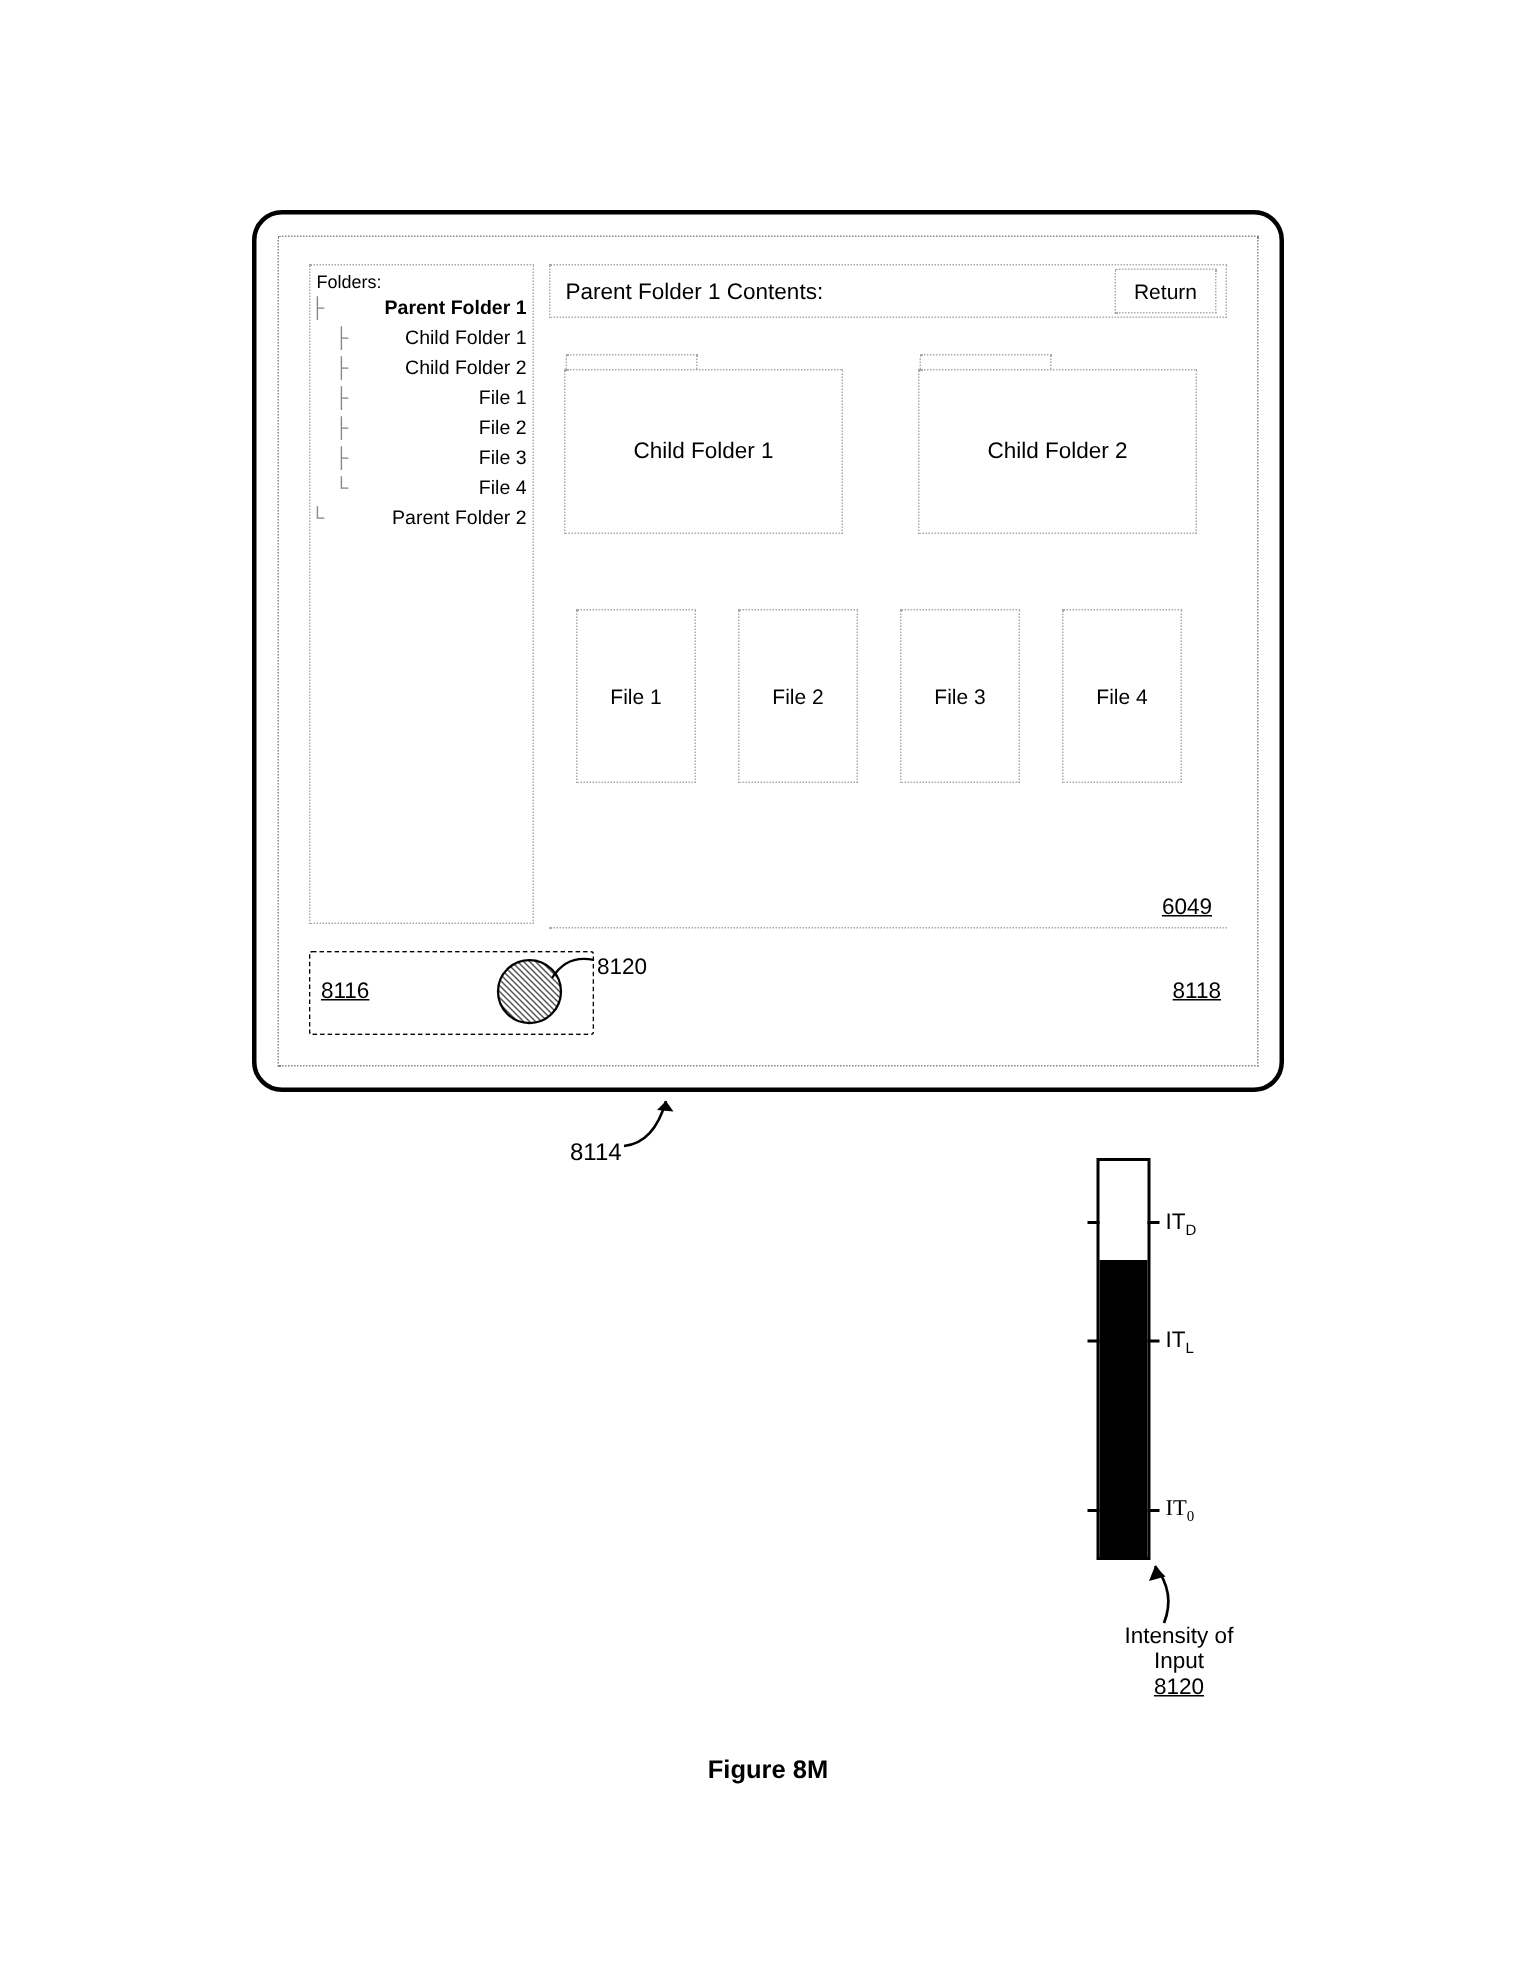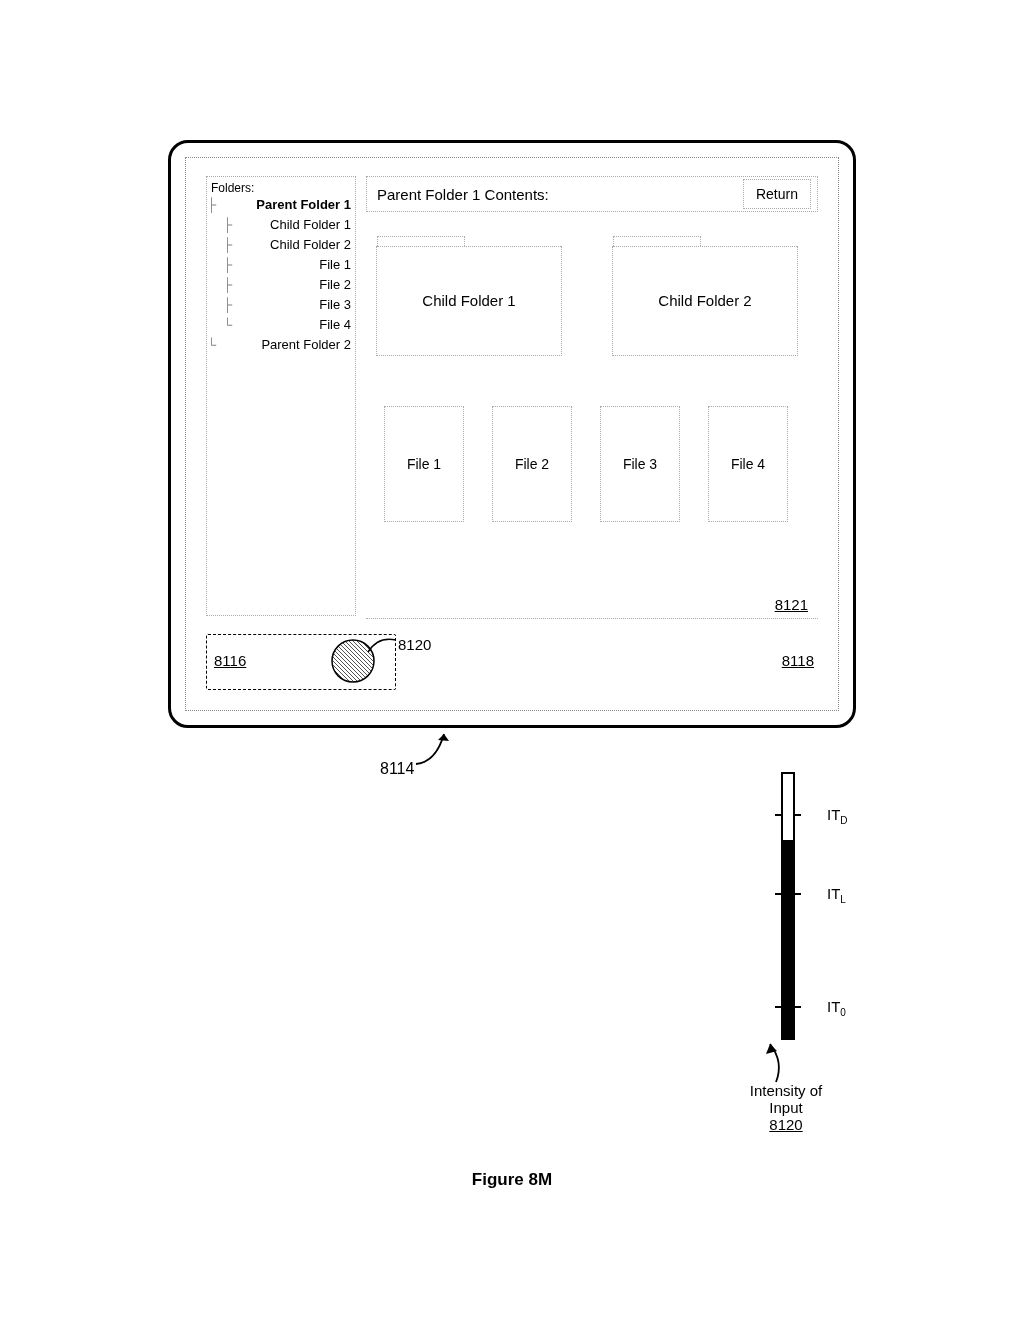--- a/index.html
+++ b/index.html
@@ -158,22 +158,22 @@
     top: 4px;
     left: 124px;
     width: 46px;
     height: 46px;
   }
 
   
   .gauge {
     position: absolute;
     top: 772px;
-    left: 781px;
-    width: 14px;
+    left: 731px;
+    width: 36px;
     height: 268px;
     border: 2px solid #000;
     background: #fff;
   }
   .gauge-fill {
     position: absolute;
     left: 0; right: 0;
     bottom: 0;
     background: #000;
   }
@@ -256,21 +256,21 @@
       <div class="file-tile" style="top:248px; left:306px; width:80px; height:116px;">
           <span>File 2</span>
         </div>
       <div class="file-tile" style="top:248px; left:414px; width:80px; height:116px;">
           <span>File 3</span>
         </div>
       <div class="file-tile" style="top:248px; left:522px; width:80px; height:116px;">
           <span>File 4</span>
         </div>
 
-      <div class="ref-label" style="top:438px; right:30px;">8121</div>
+      <div class="ref-label" style="top:438px; right:30px;">6049</div>
 
       <div style="position:absolute; top:460px; left:180px; right:20px; border-top:1px dotted #aaa;"></div>
 
       <div class="bottom-area">
         <div class="hit-region"></div>
         <div class="ref-label" style="top:18px; left:8px;">8116</div>
 
         <svg class="touch-circle" viewBox="0 0 46 46">
           <defs>
             <pattern id="hatch" patternUnits="userSpaceOnUse" width="4" height="4">
@@ -302,21 +302,21 @@
     <div class="gauge-tick left" style="top:15%;"></div>
     <div class="gauge-tick right" style="top:15%;"></div>
     <div class="gauge-label" style="top:calc(15% - 8px);"><span>IT</span><sub>D</sub></div>
 
     <div class="gauge-tick left" style="top:45%;"></div>
     <div class="gauge-tick right" style="top:45%;"></div>
     <div class="gauge-label" style="top:calc(45% - 8px);"><span>IT</span><sub>L</sub></div>
 
     <div class="gauge-tick left" style="top:88%;"></div>
     <div class="gauge-tick right" style="top:88%;"></div>
-    <div class="gauge-label" style="top:calc(88% - 8px);"><span>IT</span><sub>0</sub></div>
+    <div class="gauge-label" style="top:calc(88% - 8px);font-family:Liberation Serif, serif;"><span>IT</span><sub>0</sub></div>
   </div>
 
   <svg style="position:absolute; top:1038px; left:756px; width:40px; height:48px;">
     <path d="M20,44 Q28,24 14,6" fill="none" stroke="#000" stroke-width="1.8"></path>
     <polygon points="14,6 10,16 21,13" fill="#000"></polygon>
   </svg>
 
   <div class="gauge-caption">
     <div>Intensity of</div>
     <div>Input</div>

